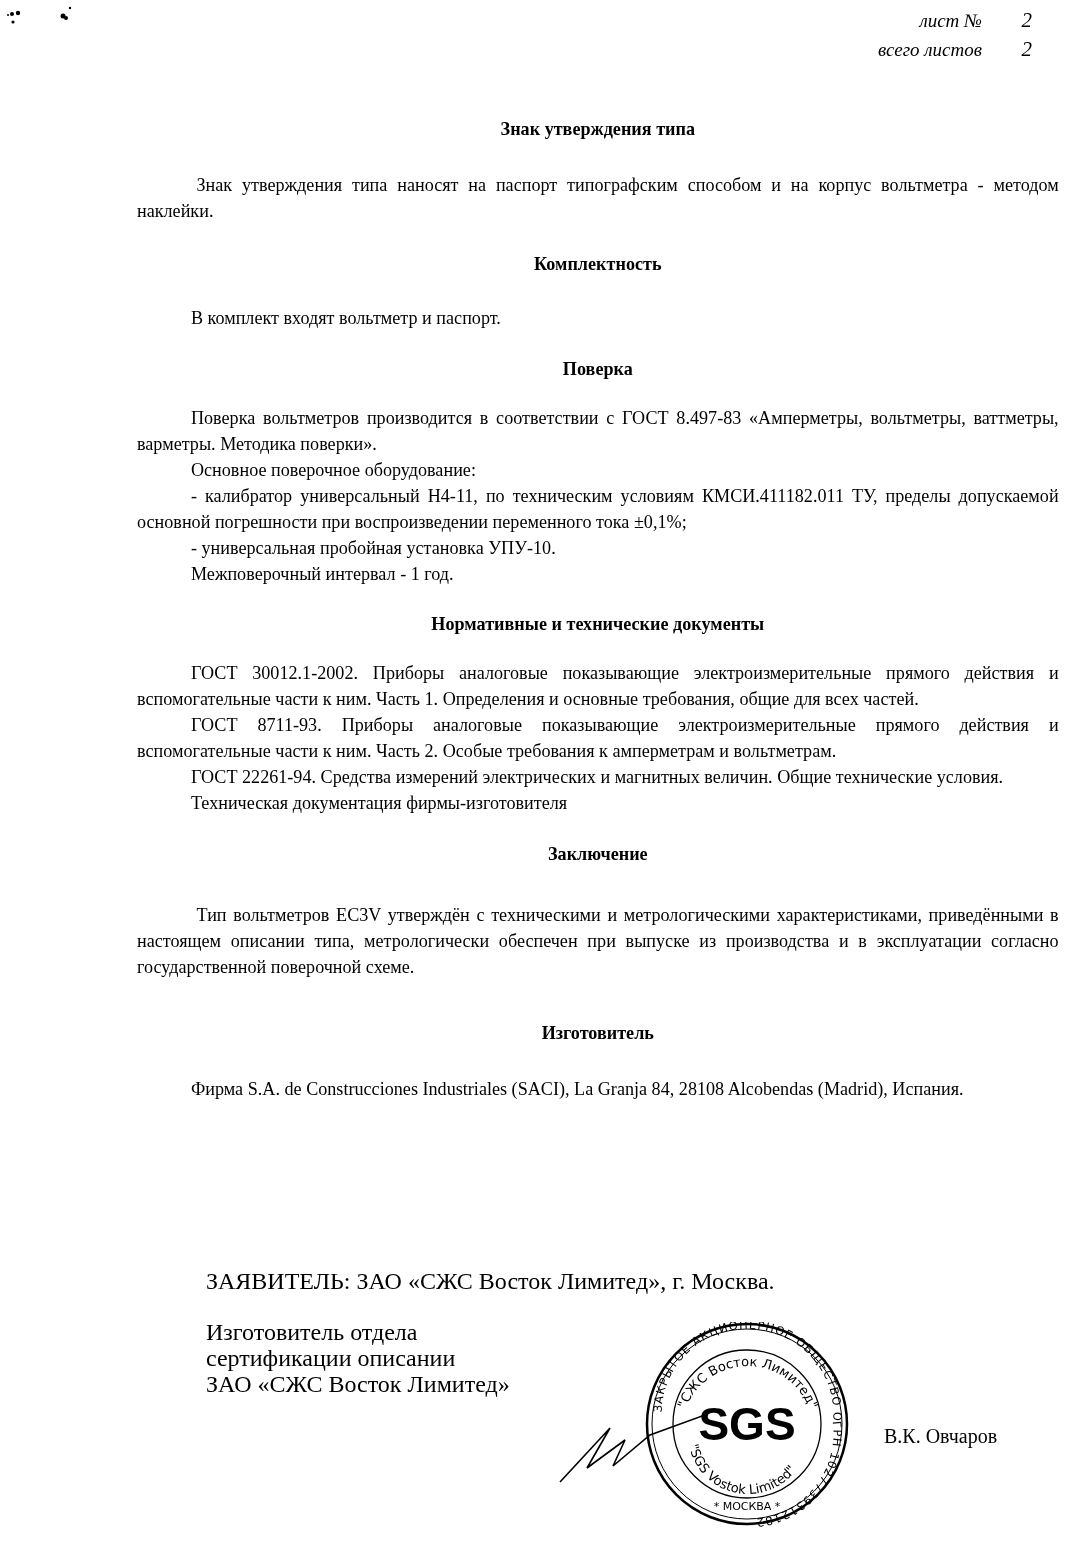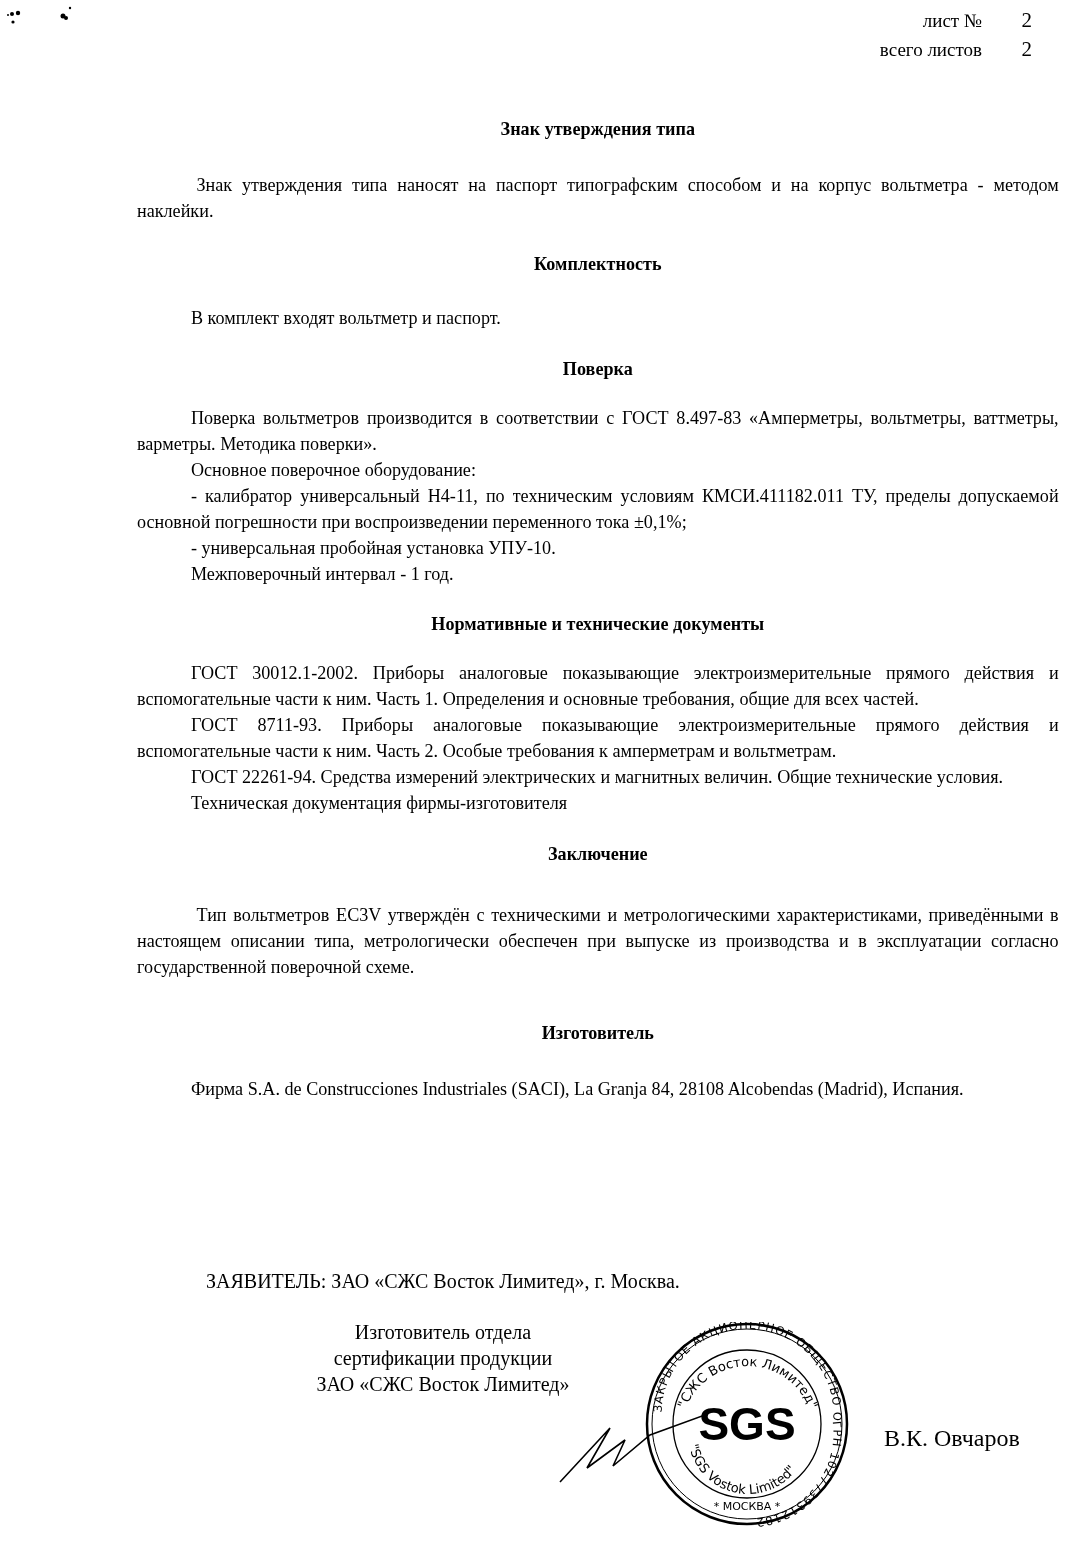--- a/index.html
+++ b/index.html
@@ -3,41 +3,41 @@
 <meta charset="utf-8">
 <style>
   html, body { margin: 0; padding: 0; background: #ffffff; }
   body {
     width: 1092px; height: 1560px; position: relative; overflow: hidden;
     font-family: "Liberation Serif", "DejaVu Serif", serif;
     color: #000;
   }
   .abs { position: absolute; }
   .scan-dots { left: 4px; top: 4px; width: 70px; height: 30px; }
-  .sheet-info { right: 60px; top: 6px; font-size: 19px; line-height: 29px; text-align: right; }
+  .sheet-info { right: 60px; top: 6px; font-size: 19px; line-height: 29px; text-align: right; font-style: italic; }
   .sheet-info .row { display: flex; justify-content: flex-end; }
   .sheet-info .val { display: inline-block; width: 50px; text-align: right; font-size: 21px; }
   .content {
     left: 137px; top: 116px; width: 922px;
     font-size: 19.5px; line-height: 26px;
     transform: scaleX(0.93); transform-origin: left top;
   }
   .content-inner { width: 991px; }
   h2 {
     font-size: 19.5px; font-weight: bold; text-align: center; margin: 0;
     line-height: 26px;
   }
   p { margin: 0; text-align: justify; text-align-last: left; }
   .ind { text-indent: 58px; }
   .ind2 { text-indent: 64px; }
   .sec1-h { margin-bottom: 30px; }
 
-  .footer { left: 206px; top: 1268px; font-size: 20px; line-height: 26px; text-align: center; }
+  .footer { left: 206px; top: 1268px; font-size: 24px; line-height: 26px; }
   .footer .gap { height: 25px; }
-  .signer-name { left: 884px; top: 1425px; font-size: 24px; }
+  .signer-name { left: 884px; top: 1425px; font-size: 20px; }
   .stamp { left: 640px; top: 1322px; width: 215px; height: 205px; }
   .signature { left: 555px; top: 1400px; width: 150px; height: 90px; }
 </style>
 </head>
 <body>
 
 <svg class="abs scan-dots" viewBox="0 0 70 30">
   <circle cx="8" cy="10" r="2" fill="#000"></circle>
     <circle cx="14" cy="9" r="2.2" fill="#000"></circle>
   <circle cx="9" cy="18" r="1.6" fill="#000"></circle>
@@ -84,21 +84,21 @@
 
   <h2 style="margin-top:40px;margin-bottom:30px">Изготовитель</h2>
   <p class="ind">Фирма S.A. de Construcciones Industriales (SACI), La Granja 84, 28108 Alcobendas (Madrid), Испания.</p>
  </div>
 </div>
 
 <div class="abs footer">
   <div>ЗАЯВИТЕЛЬ: ЗАО «СЖС Восток Лимитед», г. Москва.</div>
   <div class="gap"></div>
   <div>Изготовитель отдела</div>
-  <div>сертификации продукции</div>
+  <div>сертификации описании</div>
   <div>ЗАО «СЖС Восток Лимитед»</div>
 </div>
 
 <svg class="abs signature" viewBox="0 0 150 90">
   <path d="M5 82 L55 28 L32 68 L70 40 L58 66 L95 35 L150 15" fill="none" stroke="#000" stroke-width="1.6"></path>
 </svg>
 
 <svg class="abs stamp" viewBox="0 0 215 205">
   <defs>
     <path id="outerArc" d="M22 102 A86 86 0 1 1 193 102 A86 86 0 1 1 22 102"></path>

